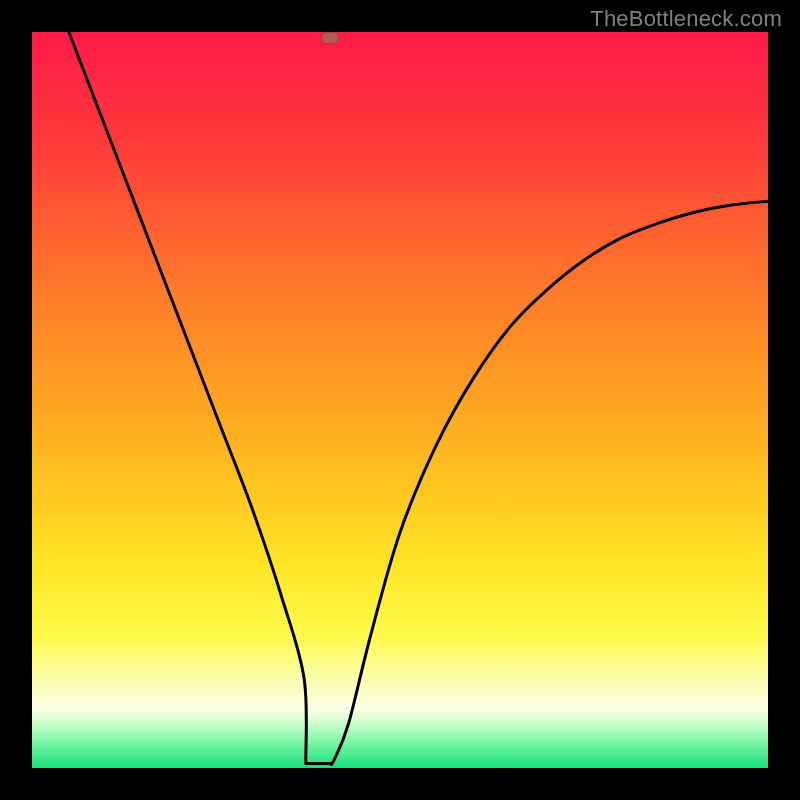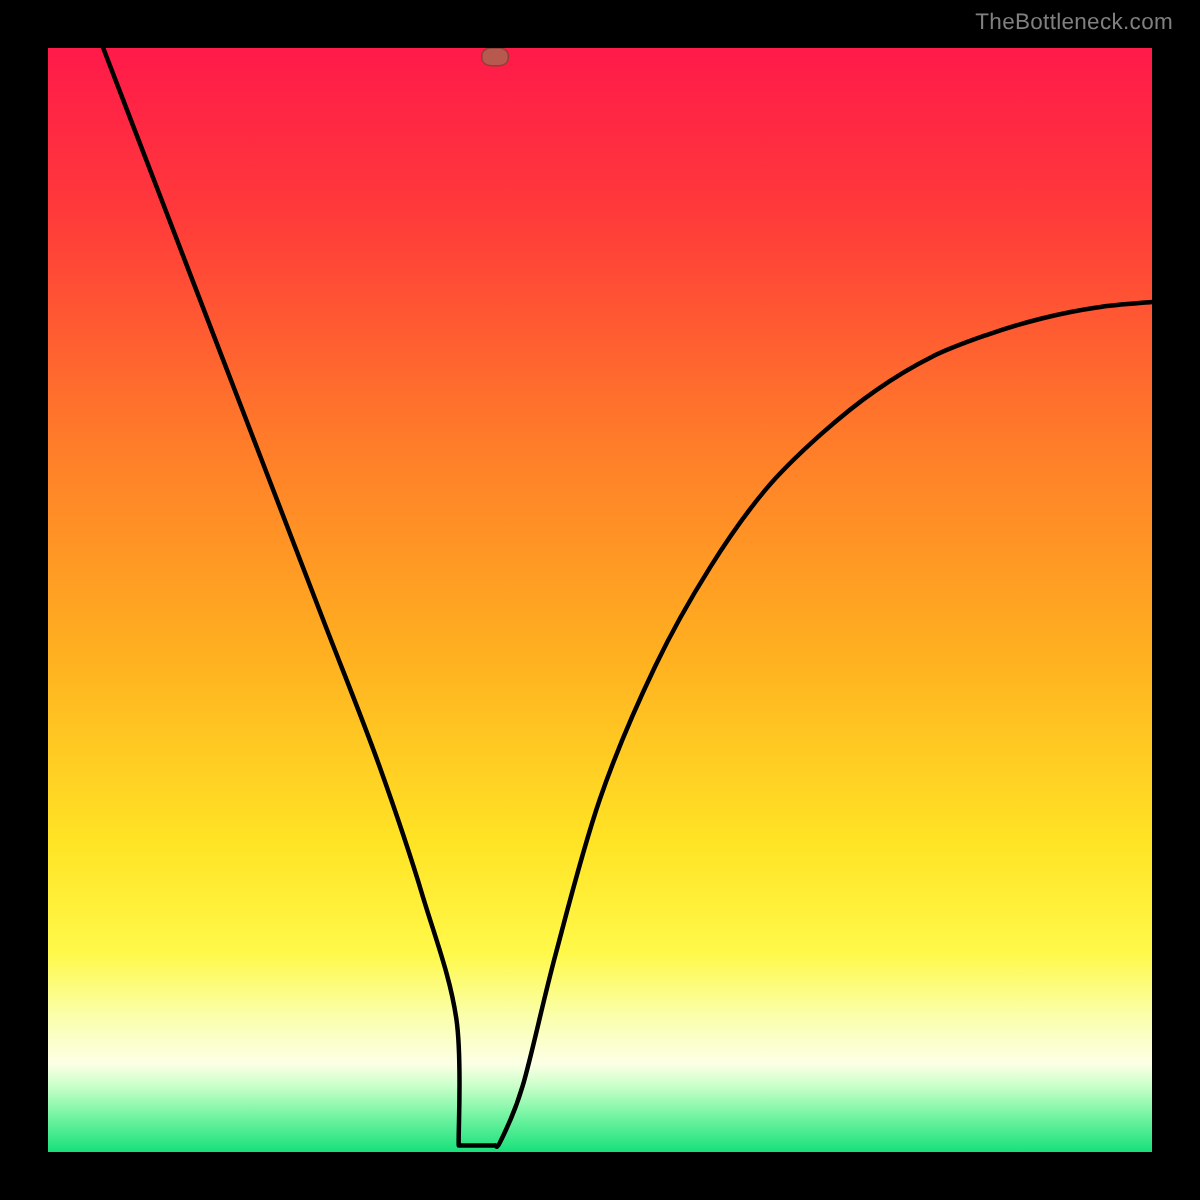--- a/index.html
+++ b/index.html
@@ -24,21 +24,21 @@
     width: 736px;
     height: 736px;
     overflow: hidden;
     
   }
   .watermark {
     position: absolute;
     top: 6px;
     right: 18px;
     color: #808080;
-    font-size: 15px;
+    font-size: 22px;
     font-weight: 500;
     letter-spacing: 0.2px;
   }
   svg {
     display: block;
   }
   .curve {
     fill: none;
     stroke: #000;
     stroke-width: 3;

